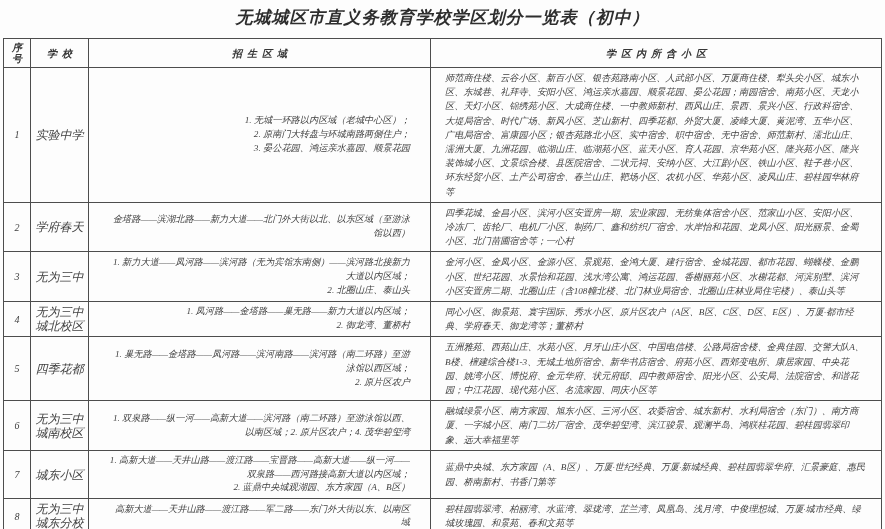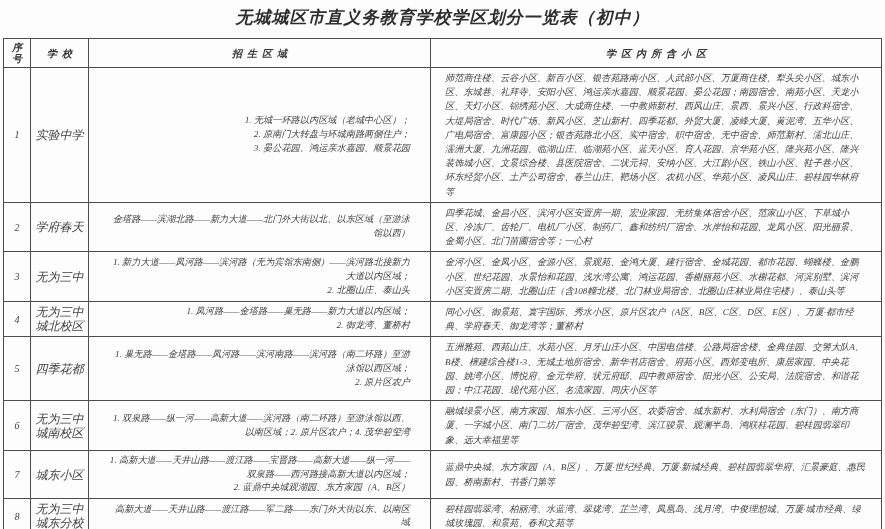--- a/index.html
+++ b/index.html
@@ -81,21 +81,21 @@
         <td class="c-school">实验中学</td>
         <td class="c-area">1. 无城一环路以内区域（老城中心区）；
 2. 原南门大转盘与环城南路两侧住户；
 3. 晏公花园、鸿运亲水嘉园、顺景花园</td>
         <td class="c-comm">师范商住楼、云谷小区、新百小区、银杏苑路南小区、人武部小区、万厦商住楼、犁头尖小区、城东小区、东城巷、礼拜寺、安阳小区、鸿运亲水嘉园、顺景花园、晏公花园；南园宿舍、南苑小区、天龙小区、天灯小区、锦绣苑小区、大成商住楼、一中教师新村、西风山庄、景西、景兴小区、行政科宿舍、大堤局宿舍、时代广场、新风小区、芝山新村、四季花都、外贸大厦、凌峰大厦、黄泥湾、五华小区、广电局宿舍、富康园小区；银杏苑路北小区、实中宿舍、职中宿舍、无中宿舍、师范新村、濡北山庄、濡洲大厦、九洲花园、临湖山庄、临湖苑小区、蓝天小区、育人花园、京华苑小区、隆兴苑小区、隆兴装饰城小区、文景综合楼、县医院宿舍、二状元祠、安纳小区、大江剧小区、铁山小区、鞋子巷小区、环东经贸小区、土产公司宿舍、春兰山庄、靶场小区、农机小区、华苑小区、凌风山庄、碧桂园华林府等</td>
       </tr>
       <tr class="h2">
         <td class="c-no">2</td>
         <td class="c-school">学府春天</td>
         <td class="c-area">金塔路——滨湖北路——新力大道——北门外大街以北、以东区域（至游泳馆以西）</td>
-        <td class="c-comm">四季花城、金昌小区、滨河小区安置房一期、宏业家园、无纺集体宿舍小区、范家山小区、下草城小区、冷冻厂、齿轮厂、电机厂小区、制药厂、鑫和纺织厂宿舍、水岸怡和花园、龙凤小区、阳光丽景、金蜀小区、北门苗圃宿舍等；一心村</td>
+        <td class="c-comm">四季花城、金昌小区、滨河小区安置房一期、宏业家园、无纺集体宿舍小区、范家山小区、安阳小区、冷冻厂、齿轮厂、电机厂小区、制药厂、鑫和纺织厂宿舍、水岸怡和花园、龙凤小区、阳光丽景、金蜀小区、北门苗圃宿舍等；一心村</td>
       </tr>
       <tr class="h3">
         <td class="c-no">3</td>
         <td class="c-school">无为三中</td>
         <td class="c-area">1. 新力大道——凤河路——滨河路（无为宾馆东南侧）——滨河路北接新力大道以内区域；
 2. 北圈山庄、泰山头</td>
         <td class="c-comm">金河小区、金凤小区、金源小区、景观苑、金鸿大厦、建行宿舍、金城花园、都市花园、蝴蝶楼、金鹏小区、世纪花园、水景怡和花园、浅水湾公寓、鸿运花园、香榭丽苑小区、水榭花都、河滨别墅、滨河小区安置房二期、北圈山庄（含108幢北楼、北门林业局宿舍、北圈山庄林业局住宅楼）、泰山头等</td>
       </tr>
       <tr class="h4">
         <td class="c-no">4</td>

